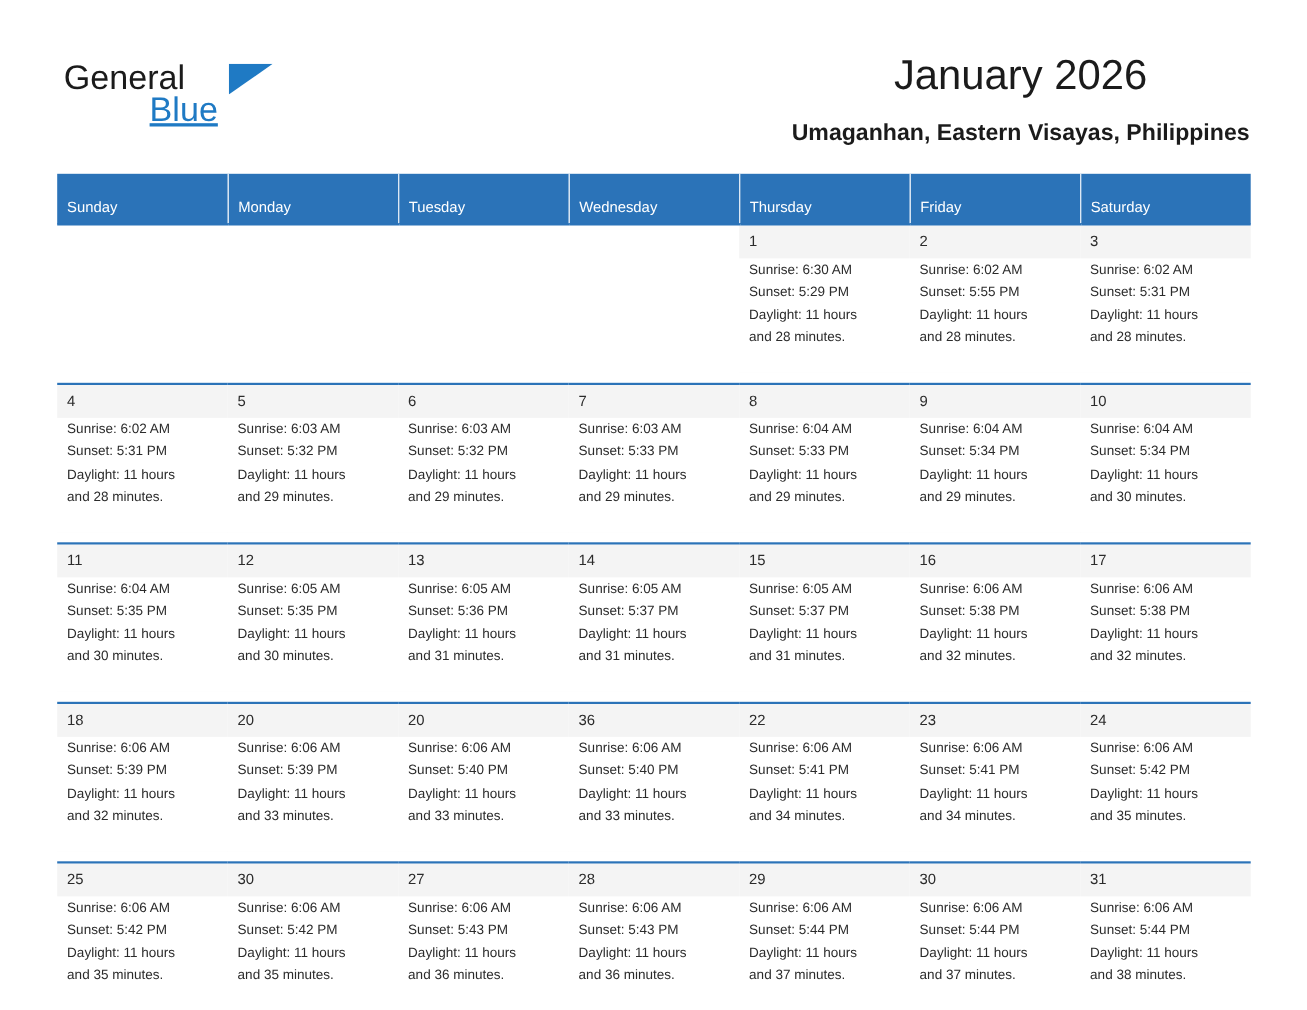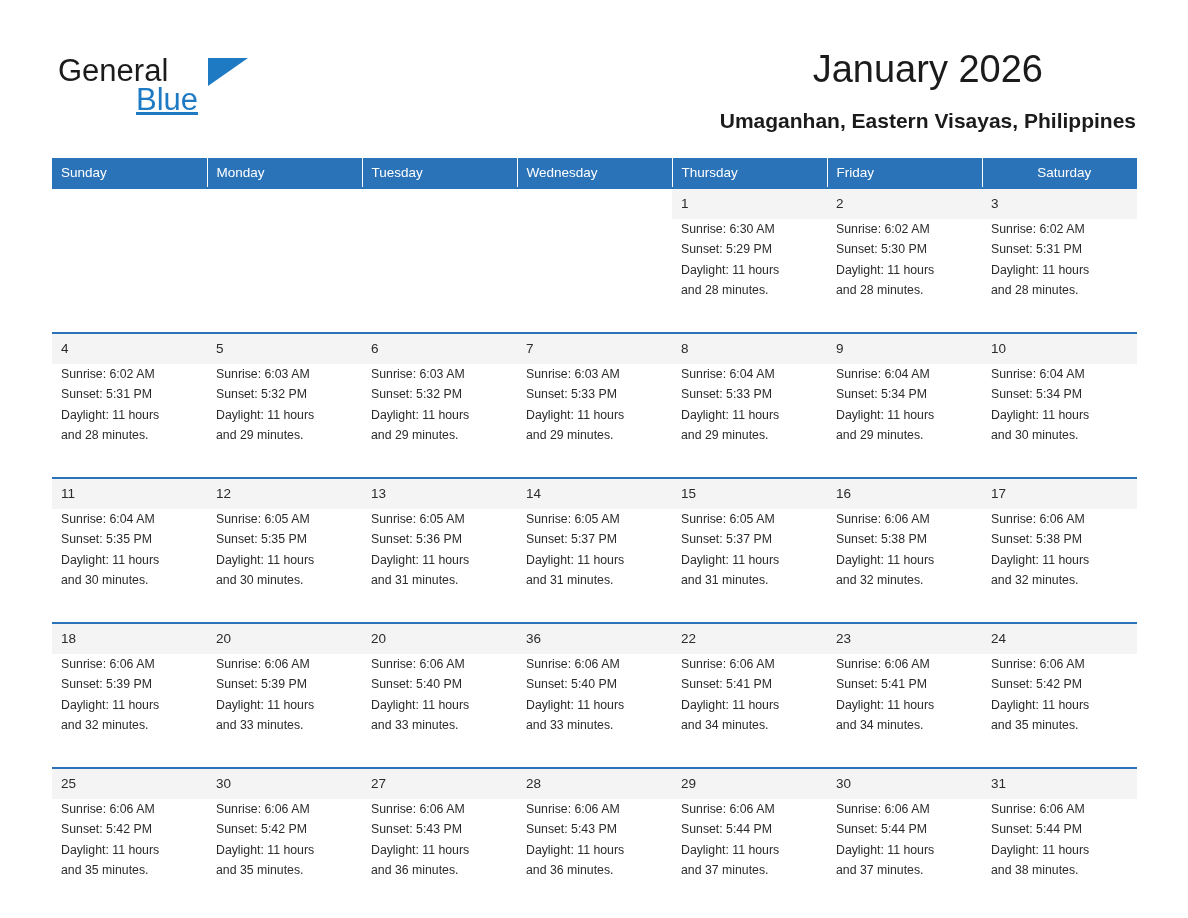--- a/index.html
+++ b/index.html
@@ -83,25 +83,25 @@
     width: 1085px;
     border-collapse: collapse;
     table-layout: fixed;
   }
   .calendar th {
     background: #2b73b8;
     color: #ffffff;
     font-size: 13.5px;
     font-weight: normal;
     text-align: left;
-    padding: 7px 0 7px 9px;
+    padding: 23px 0 7px 9px;
     height: 28px;
     border-right: 1px solid #ffffff;
   }
-  .calendar th:last-child { border-right: none; text-align: center; }
+  .calendar th:last-child { border-right: none; }
   .calendar td {
     vertical-align: top;
     width: 155px;
     height: 135px;
     padding: 0;
     background: #ffffff;
     border-top: 2px solid #2b73b8;
   }
   .cell-inner {
     padding: 6px 8px 4px 9px;
@@ -177,21 +177,21 @@
                 <div>Daylight: 11 hours</div>
                 <div>and 28 minutes.</div>
               </div>
             </div>
           </td>
           <td class="shade-strip">
             <div class="cell-inner">
               <div class="daynum">2</div>
               <div class="info">
                 <div>Sunrise: 6:02 AM</div>
-                <div>Sunset: 5:30 PM</div>
+                <div>Sunset: 5:55 PM</div>
                 <div>Daylight: 11 hours</div>
                 <div>and 28 minutes.</div>
               </div>
             </div>
           </td>
           <td class="shade-strip">
             <div class="cell-inner">
               <div class="daynum">3</div>
               <div class="info">
                 <div>Sunrise: 6:02 AM</div>

